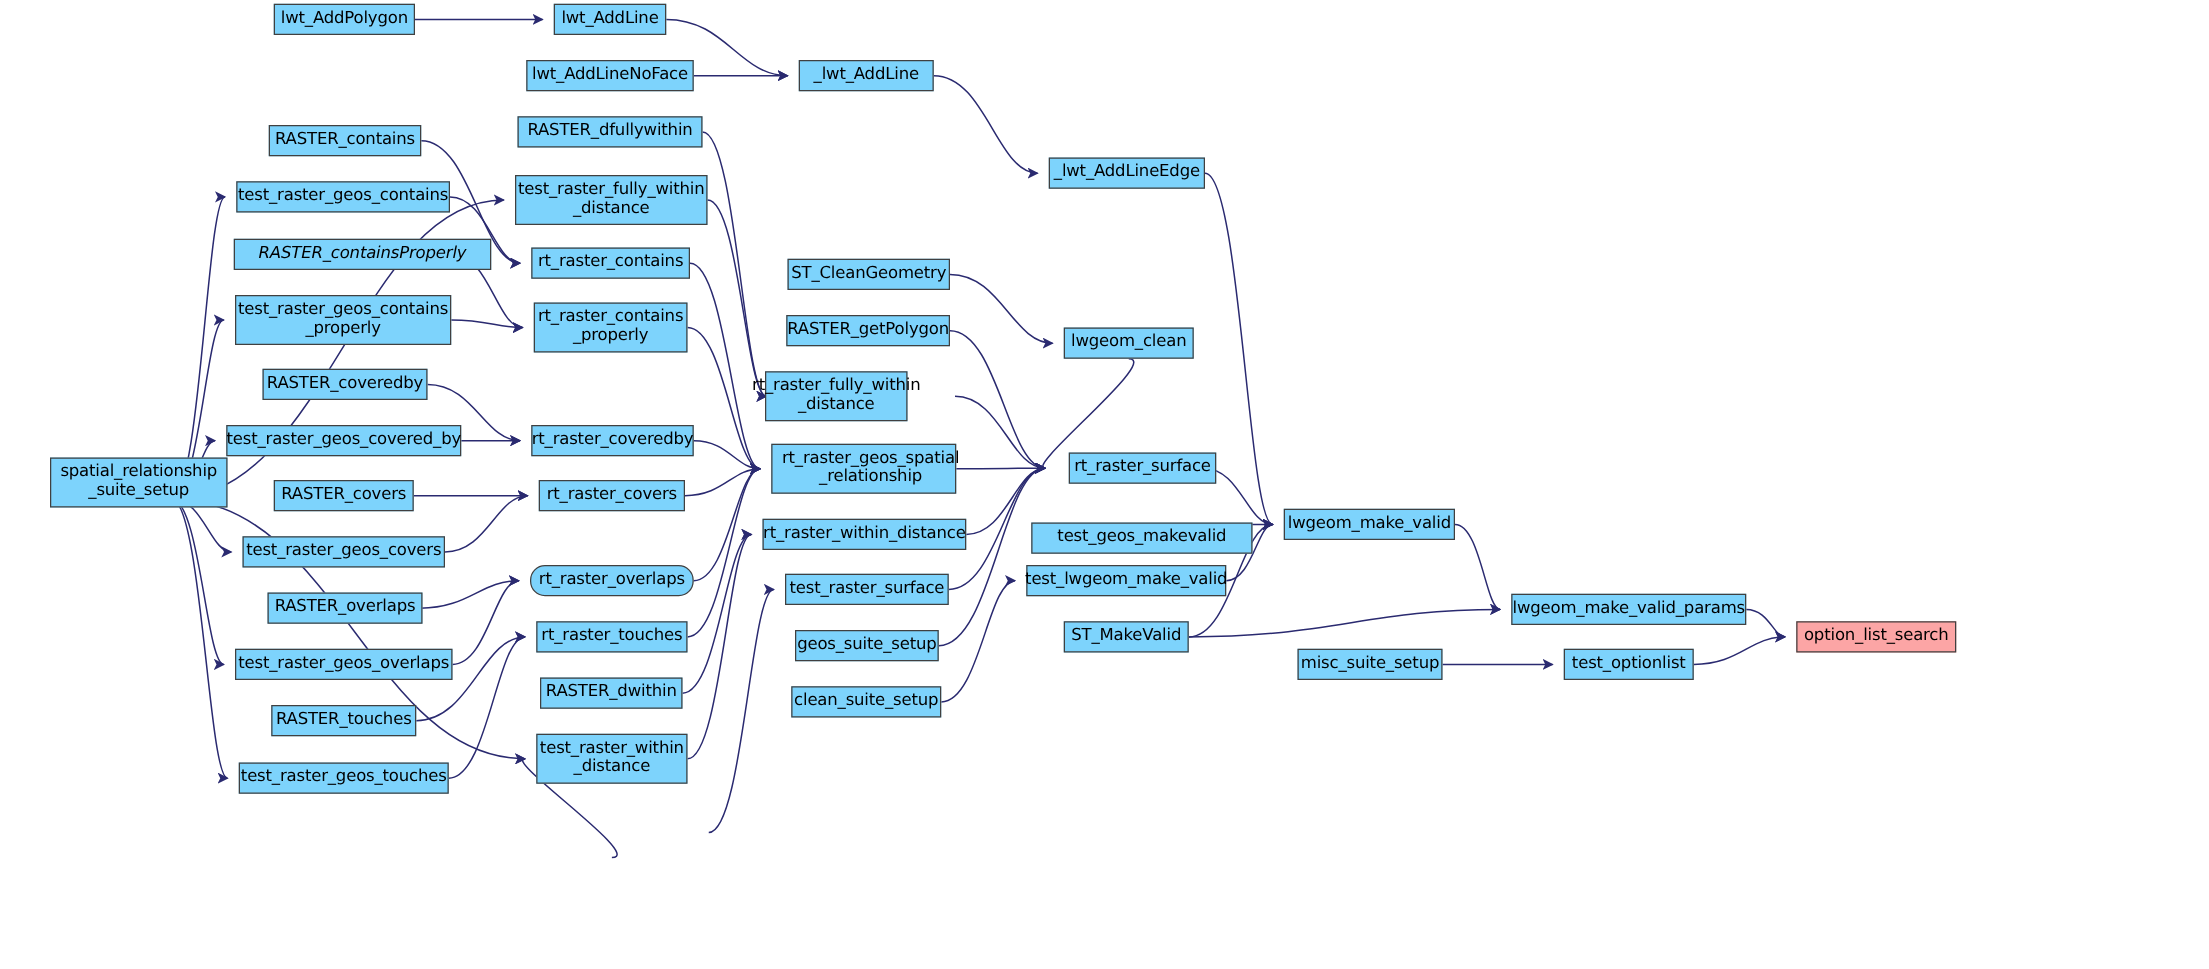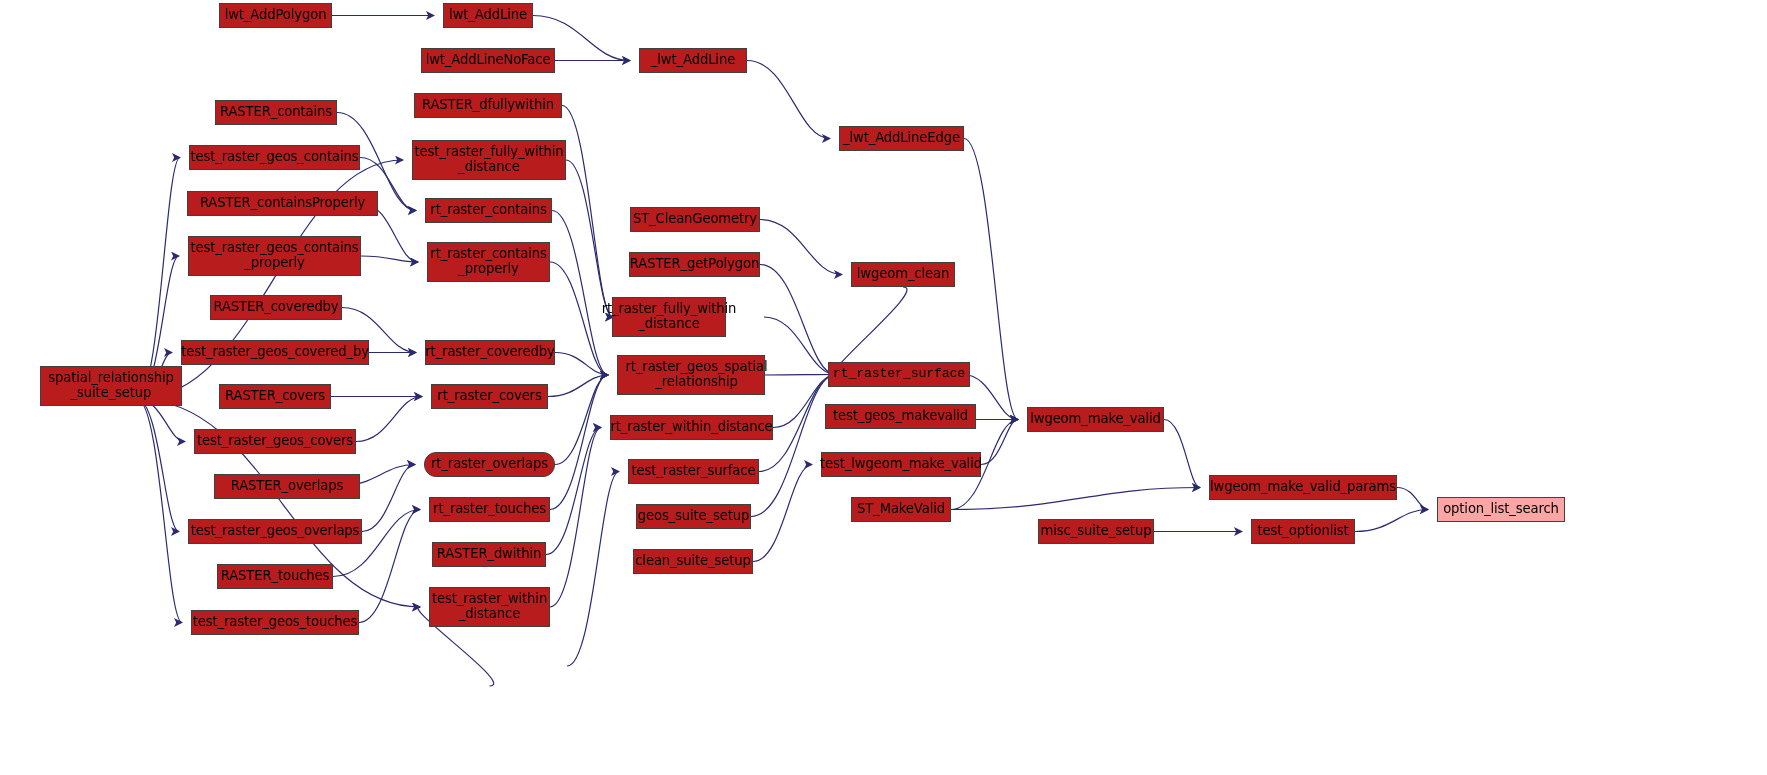--- a/index.html
+++ b/index.html
@@ -19,21 +19,21 @@
     position: absolute;
     left: 0; top: 0;
     width: 1767px;
     height: 775px;
     pointer-events: none;
   }
   .node {
     position: absolute;
     box-sizing: border-box;
     border: 1px solid #404040;
-    background: #b91c1c;
+    background: #7dd3fc;
     color: #000000;
     font-size: 13.2px;
     line-height: 1.12;
     display: flex;
     align-items: center;
     justify-content: center;
     text-align: center;
     white-space: pre-line;
     letter-spacing: -0.01em;
     z-index: 5;
@@ -115,49 +115,49 @@
 <div class="node" style="left: 219px; top: 3px; width: 113px; height: 25px;">lwt_AddPolygon</div>
     <div class="node" style="left: 443px; top: 3px; width: 90px; height: 25px;">lwt_AddLine</div>
     <div class="node" style="left: 421px; top: 48px; width: 134px; height: 25px;">lwt_AddLineNoFace</div>
     <div class="node" style="left: 639px; top: 48px; width: 108px; height: 25px;">_lwt_AddLine</div>
     <div class="node" style="left: 414px; top: 93px; width: 148px; height: 25px;">RASTER_dfullywithin</div>
     <div class="node" style="left: 215px; top: 100px; width: 122px; height: 25px;">RASTER_contains</div>
     <div class="node" style="left: 839px; top: 126px; width: 125px; height: 25px;">_lwt_AddLineEdge</div>
     <div class="node" style="left: 412px; top: 140px; width: 154px; height: 40px;">test_raster_fully_within
 _distance</div>
     <div class="node" style="left: 189px; top: 145px; width: 171px; height: 25px;">test_raster_geos_contains</div>
-    <div class="node" style="left: 187px; top: 191px; width: 191px; height: 25px;">RASTER_containsProperly</div>
+    <div class="node" style="left: 187px; top: 191px; width: 206px; height: 25px; font-style: italic;">RASTER_containsProperly</div>
     <div class="node" style="left: 425px; top: 198px; width: 127px; height: 25px;">rt_raster_contains</div>
     <div class="node" style="left: 630px; top: 207px; width: 130px; height: 25px;">ST_CleanGeometry</div>
     <div class="node" style="left: 188px; top: 236px; width: 173px; height: 40px;">test_raster_geos_contains
 _properly</div>
     <div class="node" style="left: 427px; top: 242px; width: 123px; height: 40px;">rt_raster_contains
 _properly</div>
     <div class="node" style="left: 629px; top: 252px; width: 131px; height: 25px; text-align: right;">RASTER_getPolygon</div>
     <div class="node" style="left: 851px; top: 262px; width: 104px; height: 25px;">lwgeom_clean</div>
     <div class="node" style="left: 210px; top: 295px; width: 132px; height: 25px;">RASTER_coveredby</div>
     <div class="node" style="left: 612px; top: 297px; width: 114px; height: 40px;">rt_raster_fully_within
 _distance</div>
     <div class="node" style="left: 181px; top: 340px; width: 188px; height: 25px;">test_raster_geos_covered_by</div>
     <div class="node" style="left: 425px; top: 340px; width: 130px; height: 25px;">rt_raster_coveredby</div>
     <div class="node" style="left: 617px; top: 355px; width: 148px; height: 40px; padding-left: 11px;">rt_raster_geos_spatial
 _relationship</div>
-    <div class="node" style="left: 828px; top: 362px; width: 142px; height: 25px; font-family: Liberation Mono, monospace;">rt_raster_surface</div>
+    <div class="node" style="left: 855px; top: 362px; width: 118px; height: 25px;">rt_raster_surface</div>
     <div class="node" style="left: 4px; top: 366px; width: 142px; height: 40px; margin-left: 36px;">spatial_relationship
 _suite_setup</div>
     <div class="node" style="left: 219px; top: 384px; width: 112px; height: 25px;">RASTER_covers</div>
     <div class="node" style="left: 431px; top: 384px; width: 117px; height: 25px;">rt_raster_covers</div>
     <div class="node" style="left: 610px; top: 415px; width: 163px; height: 25px;">rt_raster_within_distance</div>
-    <div class="node" style="left: 825px; top: 404px; width: 151px; height: 25px;">test_geos_makevalid</div>
+    <div class="node" style="left: 825px; top: 418px; width: 177px; height: 25px;">test_geos_makevalid</div>
     <div class="node" style="left: 1027px; top: 407px; width: 137px; height: 25px;">lwgeom_make_valid</div>
     <div class="node" style="left: 194px; top: 429px; width: 162px; height: 25px;">test_raster_geos_covers</div>
     <div class="node" style="left: 424px; top: 452px; width: 131px; height: 25px; border-radius: 12px;">rt_raster_overlaps</div>
     <div class="node" style="left: 628px; top: 459px; width: 131px; height: 25px;">test_raster_surface</div>
     <div class="node" style="left: 821px; top: 452px; width: 160px; height: 25px;">test_lwgeom_make_valid</div>
-    <div class="node" style="left: 214px; top: 474px; width: 146px; height: 25px;">RASTER_overlaps</div>
+    <div class="node" style="left: 214px; top: 474px; width: 124px; height: 25px;">RASTER_overlaps</div>
     <div class="node" style="left: 1209px; top: 475px; width: 188px; height: 25px;">lwgeom_make_valid_params</div>
     <div class="node current" style="left: 1437px; top: 497px; width: 128px; height: 25px;">option_list_search</div>
     <div class="node" style="left: 429px; top: 497px; width: 121px; height: 25px;">rt_raster_touches</div>
     <div class="node" style="left: 636px; top: 504px; width: 115px; height: 25px;">geos_suite_setup</div>
     <div class="node" style="left: 851px; top: 497px; width: 100px; height: 25px;">ST_MakeValid</div>
     <div class="node" style="left: 188px; top: 519px; width: 174px; height: 25px;">test_raster_geos_overlaps</div>
     <div class="node" style="left: 1038px; top: 519px; width: 116px; height: 25px;">misc_suite_setup</div>
     <div class="node" style="left: 1251px; top: 519px; width: 104px; height: 25px;">test_optionlist</div>
     <div class="node" style="left: 432px; top: 542px; width: 114px; height: 25px;">RASTER_dwithin</div>
     <div class="node" style="left: 633px; top: 549px; width: 120px; height: 25px;">clean_suite_setup</div>

